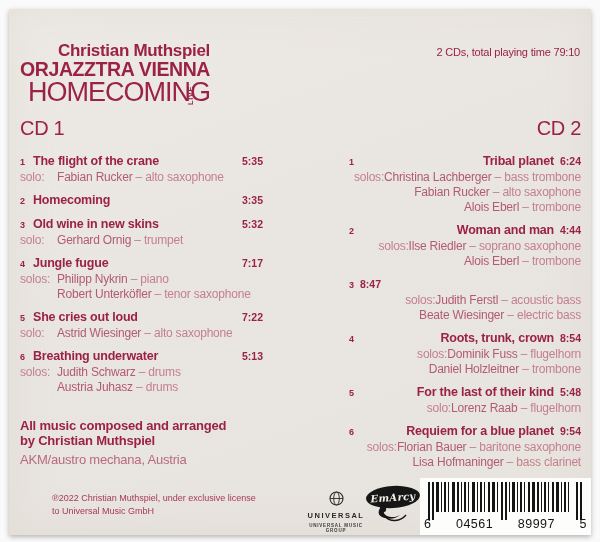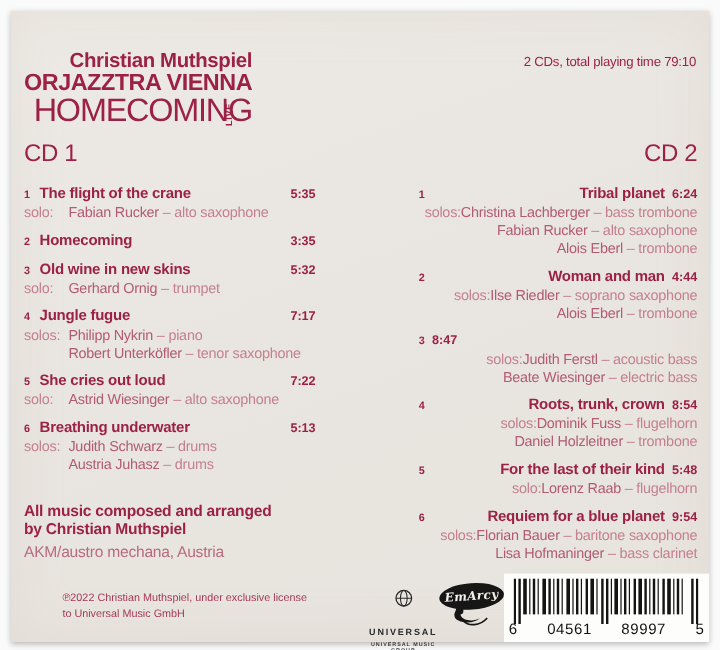--- a/index.html
+++ b/index.html
@@ -45,21 +45,21 @@
   
   .composer{margin-top:23px;font-size:13px;font-weight:bold;line-height:15px;letter-spacing:-0.2px;}
   .akm{margin-top:4px;font-size:13px;color:#b86a80;letter-spacing:-0.2px;}
   
   .legal{
     position:absolute;left:27px;top:483px;
     font-size:9px;line-height:13px;color:#a53a57;letter-spacing:0;margin-left:16px;
   }
   
   .uni{position:absolute;left:289px;top:482px;width:76px;text-align:center;color:#2a2a2a;}
-  .uni-name{font-size:7.5px;font-weight:bold;letter-spacing:1.5px;margin-top:11px;}
+  .uni-name{font-size:7.5px;font-weight:bold;letter-spacing:1.5px;margin-top:1px;}
   .uni-sub{font-size:4.5px;font-weight:bold;letter-spacing:0.8px;margin-top:3px;color:#3a3a3a;}
   .emarcy{position:absolute;left:357px;top:477px;width:60px;height:50px;}
   .em-oval{
     width:54px;height:22px;background:#161616;border-radius:50%;
     display:flex;align-items:center;justify-content:center;transform:rotate(-4deg);
   }
   .em-text{color:#f3efe9;font-size:10px;font-style:italic;font-weight:bold;letter-spacing:0.3px;font-family:"DejaVu Serif", serif;}
   .em-bird{position:absolute;left:10px;top:17px;}
   
   .barcode{

